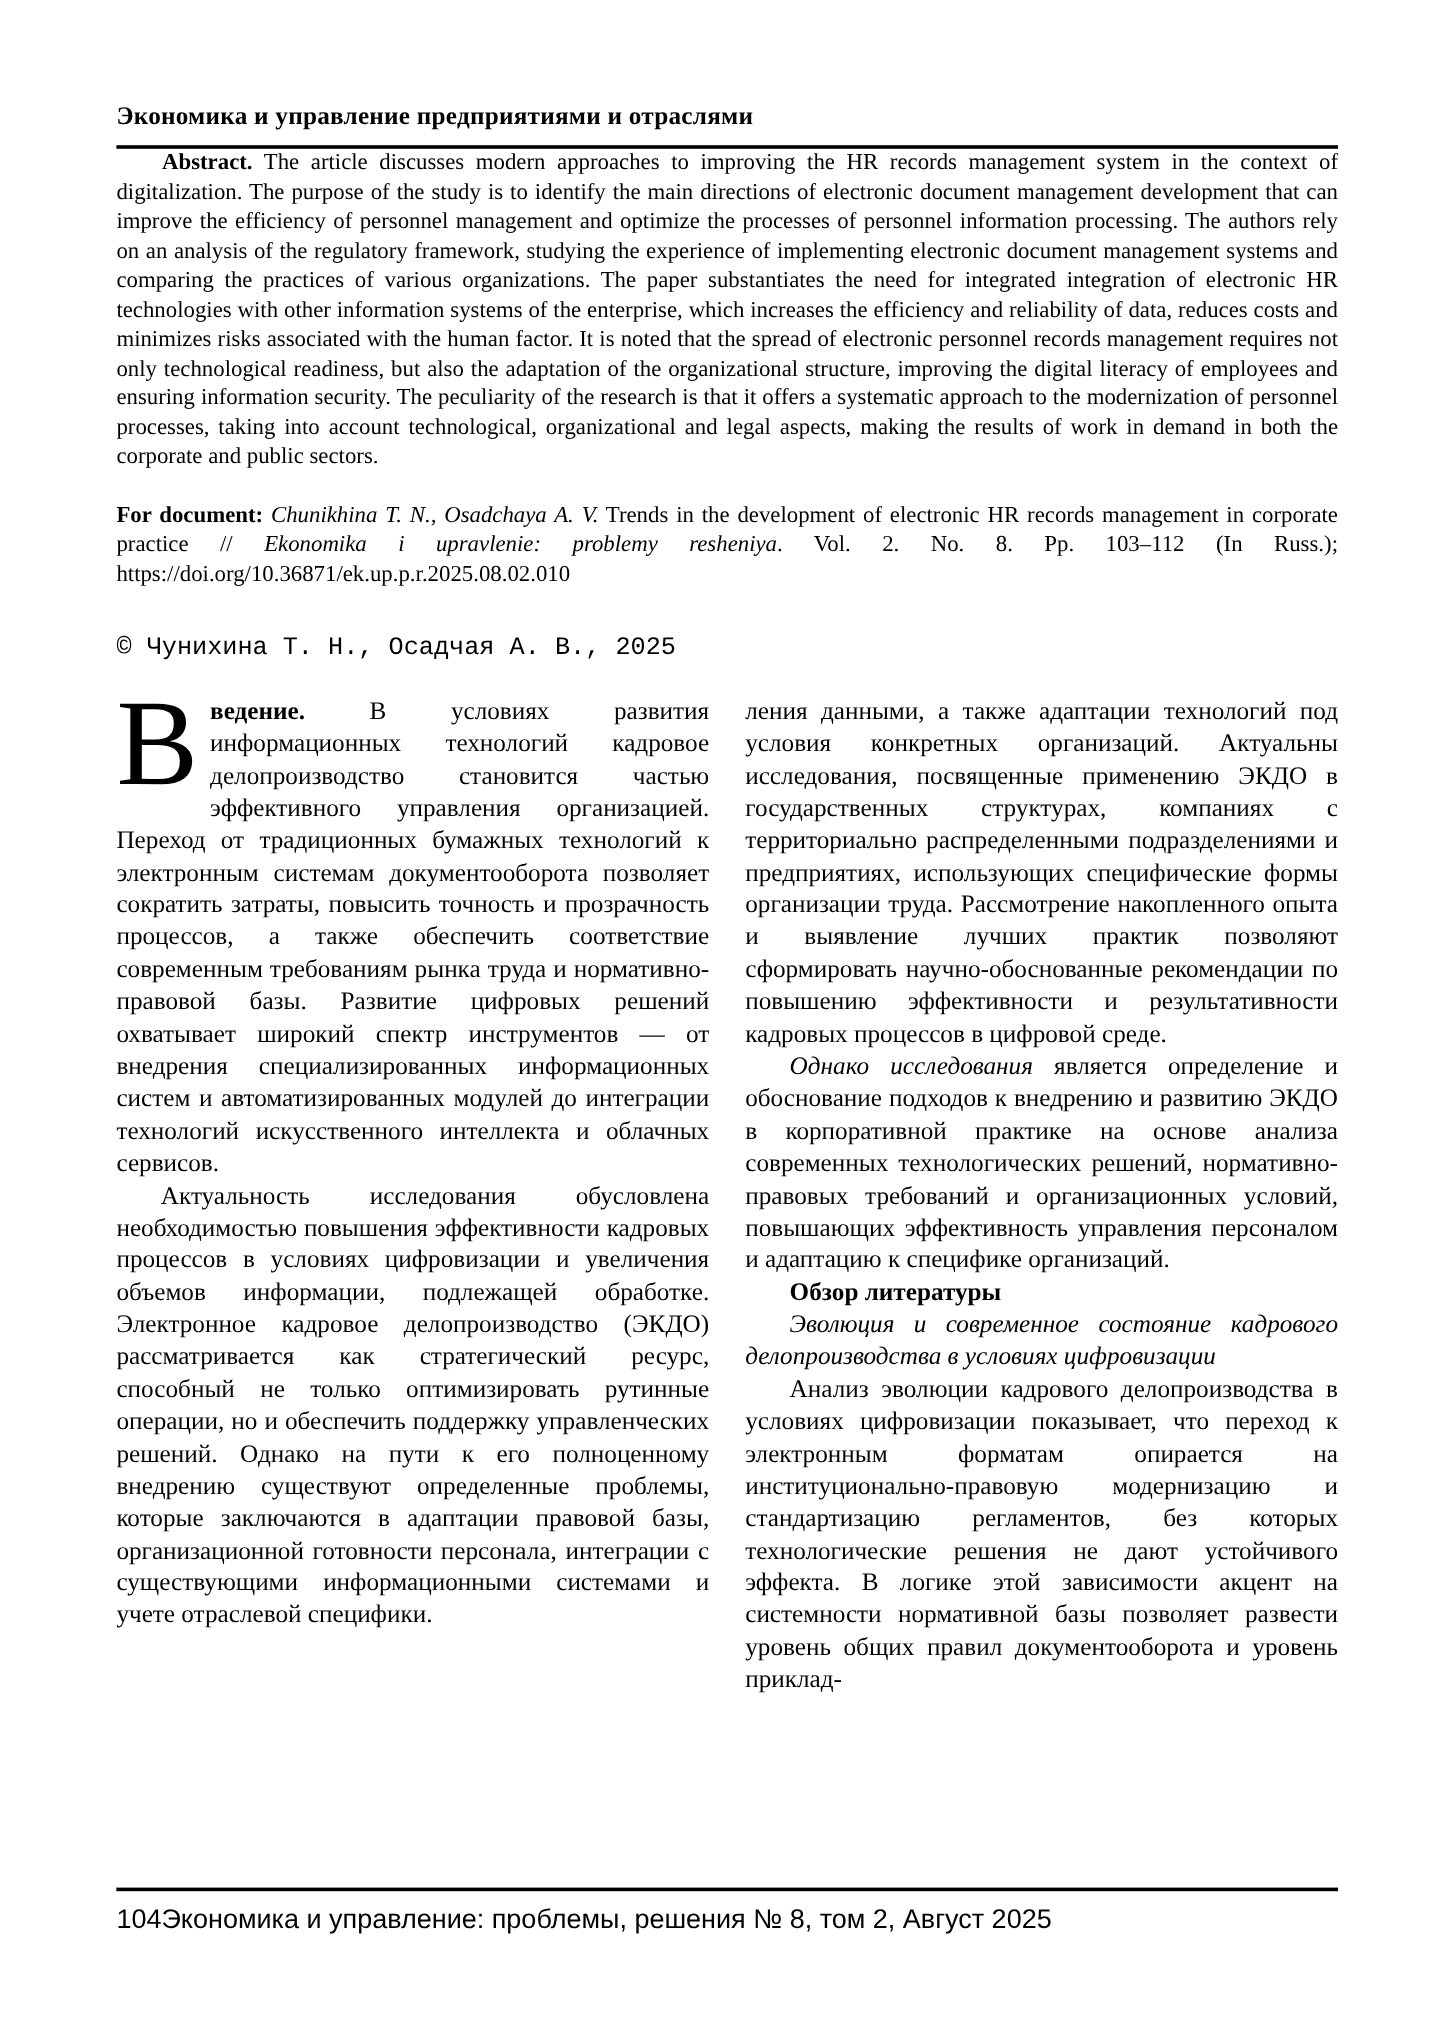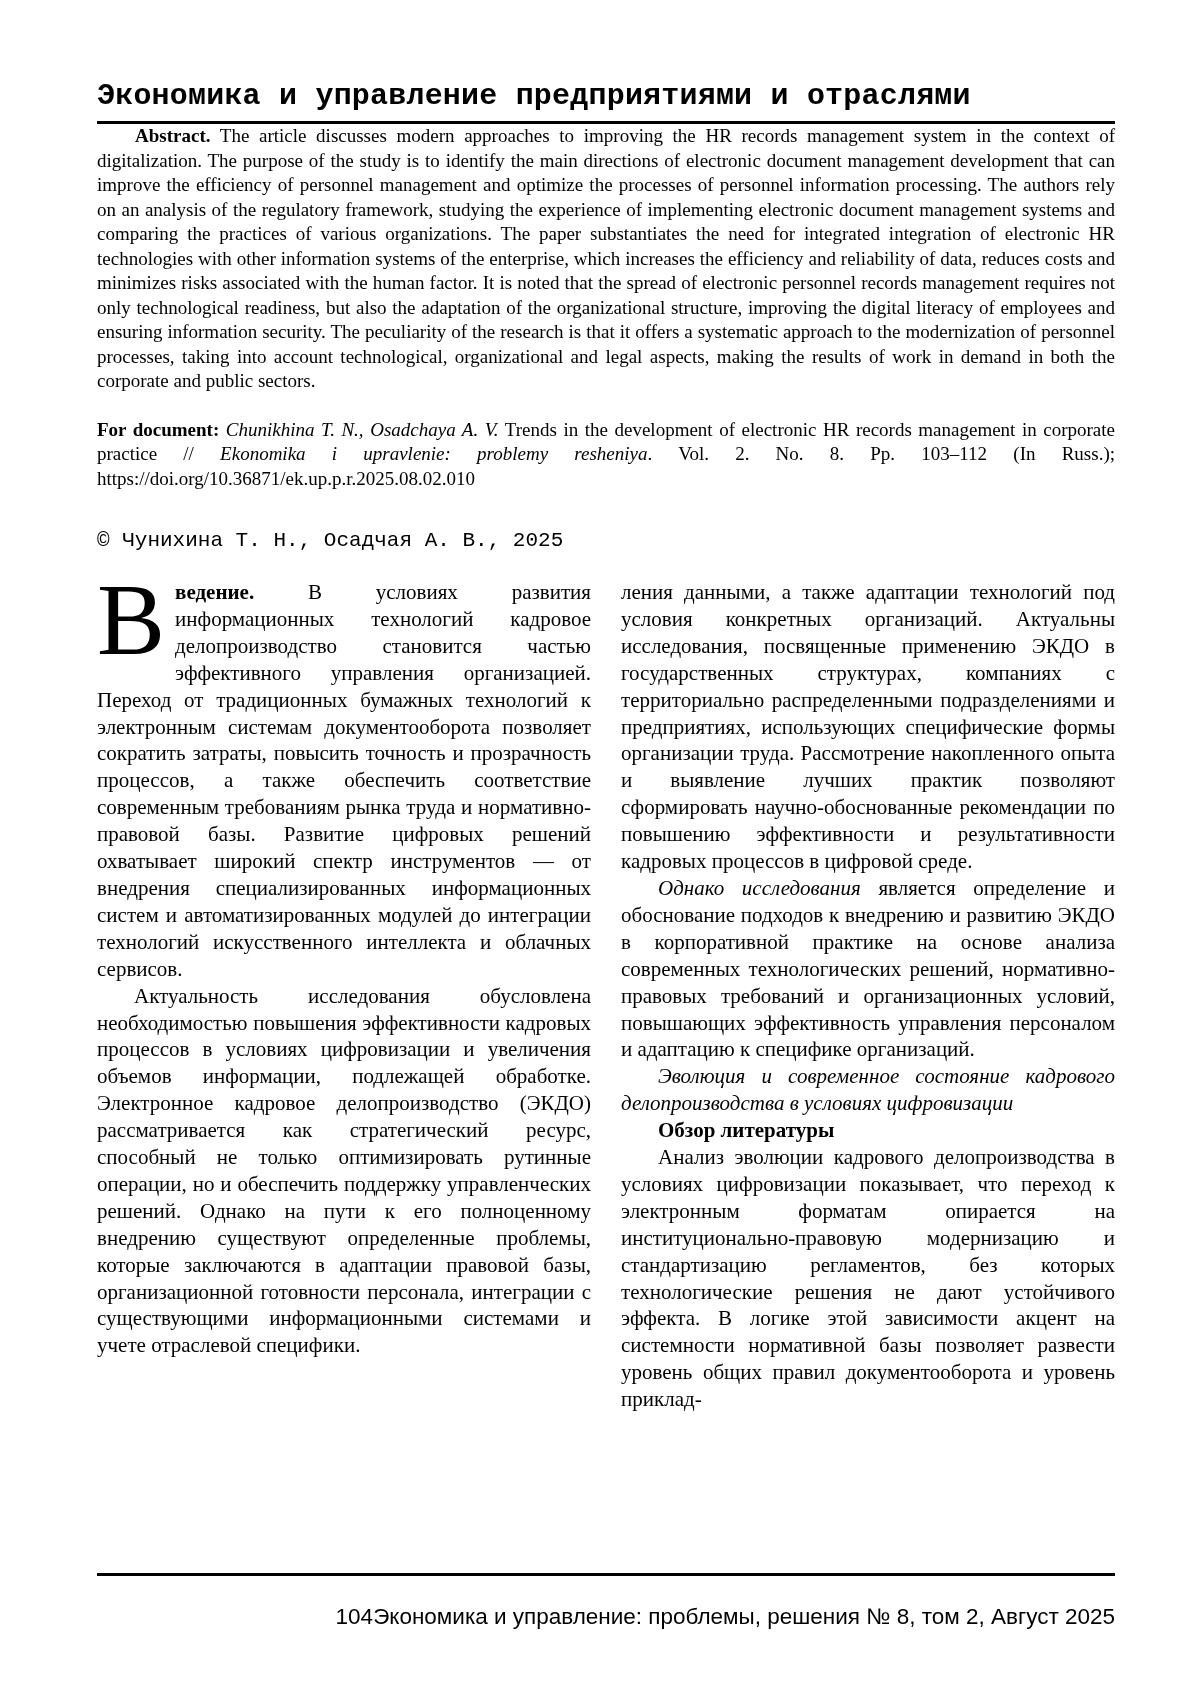--- a/index.html
+++ b/index.html
@@ -13,23 +13,23 @@
     font-family:"Liberation Serif", serif;
   }
   .content{
     position:absolute;
     left:97px; top:0;
     width:1018px;
   }
   
   .running-head{
     margin-top:82px;
-    font-family:Liberation Mono, monospace;
+    font-family:Liberation Serif, serif;
     font-weight:bold;
-    font-size:30px;
+    font-size:21px;
     line-height:28px;
     letter-spacing:0.2px;
   }
   .rule{
     height:3px;
     background:#000;
     margin-top:11px;
   }
   
   .front{
@@ -80,23 +80,23 @@
     font-family:"Liberation Serif", serif;
   }
   
   .footer{
     position:absolute;
     left:97px;
     top:1573px;
     width:1018px;
   }
   .footer-row{
-    margin-top:27px;
+    margin-top:10px;
     display:flex;
-    justify-content:flex-end;
+    justify-content:flex-start;
     align-items:baseline;
     font-family:"Liberation Sans", sans-serif;
     font-size:22.5px;
     line-height:28px;
   }
 </style>
 </head>
 <body>
 
 <div class="page">
@@ -113,22 +113,22 @@
     <p class="copyright">© Чунихина Т. Н., Осадчая А. В., 2025</p>
 
     <div class="columns">
       <div class="col">
           <p class="para"><span class="dropcap">В</span><span class="b">ведение.</span><span> В условиях развития информационных технологий кадровое делопроизводство становится частью эффективного управления организацией. Переход от традиционных бумажных технологий к электронным системам документооборота позволяет сократить затраты, повысить точность и прозрачность процессов, а также обеспечить соответствие современным требованиям рынка труда и нормативно-правовой базы. Развитие цифровых решений охватывает широкий спектр инструментов — от внедрения специализированных информационных систем и автоматизированных модулей до интеграции технологий искусственного интеллекта и облачных сервисов.</span></p>
           <p class="para ind"><span>Актуальность исследования обусловлена необходимостью повышения эффективности кадровых процессов в условиях цифровизации и увеличения объемов информации, подлежащей обработке. Электронное кадровое делопроизводство (ЭКДО) рассматривается как стратегический ресурс, способный не только оптимизировать рутинные операции, но и обеспечить поддержку управленческих решений. Однако на пути к его полноценному внедрению существуют определенные проблемы, которые заключаются в адаптации правовой базы, организационной готовности персонала, интеграции с существующими информационными системами и учете отраслевой специфики.</span></p>
         </div>
       <div class="col">
           <p class="para"><span>ления данными, а также адаптации технологий под условия конкретных организаций. Актуальны исследования, посвященные применению ЭКДО в государственных структурах, компаниях с территориально распределенными подразделениями и предприятиях, использующих специфические формы организации труда. Рассмотрение накопленного опыта и выявление лучших практик позволяют сформировать научно-обоснованные рекомендации по повышению эффективности и результативности кадровых процессов в цифровой среде.</span></p>
           <p class="para ind"><span class="i">Однако исследования</span><span> является определение и обоснование подходов к внедрению и развитию ЭКДО в корпоративной практике на основе анализа современных технологических решений, нормативно-правовых требований и организационных условий, повышающих эффективность управления персоналом и адаптацию к специфике организаций.</span></p>
+          <p class="para ind"><span class="b">Обзор литературы</span></p>
           <p class="para ind"><span class="i">Эволюция и современное состояние кадрового делопроизводства в условиях цифровизации</span></p>
-          <p class="para ind"><span class="b">Обзор литературы</span></p>
           <p class="para ind cont"><span>Анализ эволюции кадрового делопроизводства в условиях цифровизации показывает, что переход к электронным форматам опирается на институционально-правовую модернизацию и стандартизацию регламентов, без которых технологические решения не дают устойчивого эффекта. В логике этой зависимости акцент на системности нормативной базы позволяет развести уровень общих правил документооборота и уровень приклад-</span></p>
         </div>
     </div>
 
   </div>
 
   <div class="footer">
     <div class="rule" style="margin-top:0"></div>
     <div class="footer-row">
       <span>104</span>

